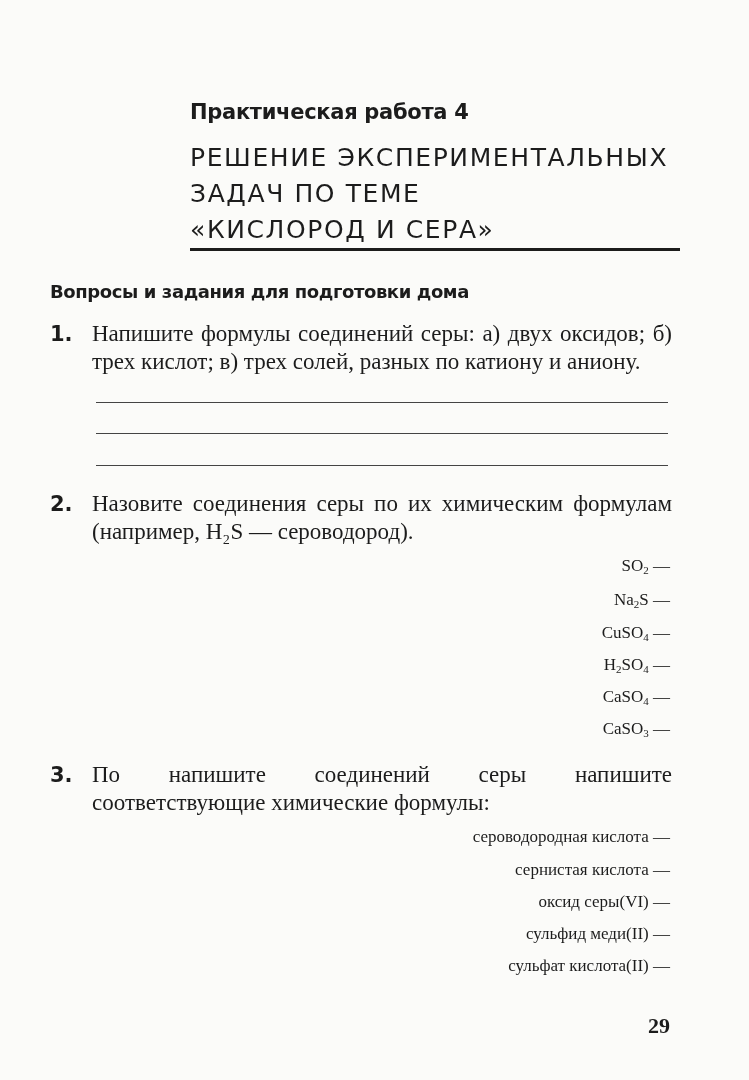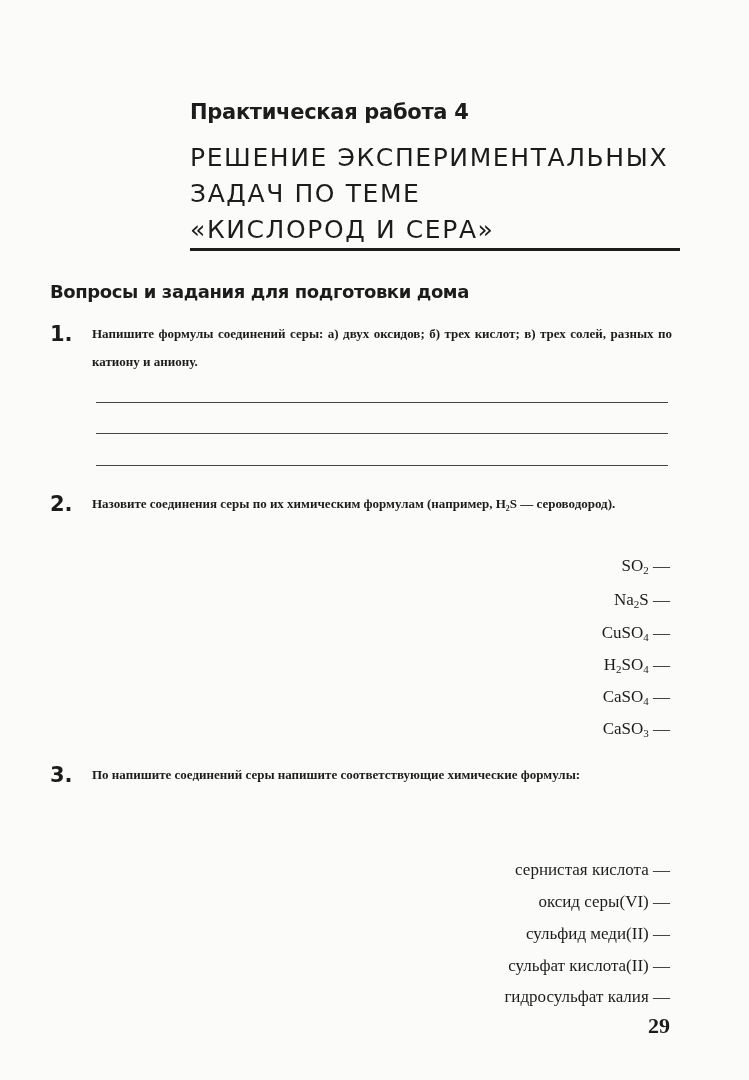--- a/index.html
+++ b/index.html
@@ -5,21 +5,21 @@
   html, body { margin:0; padding:0; }
   body { width:749px; height:1080px; background:#fbfbf9; position:relative; overflow:hidden; color:#1c1c1c; }
   .sans { font-family:"DejaVu Sans", sans-serif; }
   .serif { font-family:"Liberation Serif", "DejaVu Serif", serif; }
   .abs { position:absolute; }
   .subtitle { left:190px; top:100px; font-size:21px; font-weight:bold; letter-spacing:-0.3px; }
   .title { left:190px; font-size:25px; font-weight:normal; letter-spacing:1.6px; line-height:36px; }
   .title-rule { left:190px; top:248px; width:490px; height:3px; background:#1c1c1c; }
   .section { left:50px; top:281px; font-size:18px; font-weight:bold; letter-spacing:-0.4px; }
   .qnum { left:50px; font-size:21px; font-weight:bold; }
-  .qtext { left:92px; width:580px; font-size:13px; line-height:28px; text-align:justify;font-weight:bold; }
+  .qtext { left:92px; width:580px; font-size:23px; line-height:28px; text-align:justify; }
   .line { height:1px; background:#444; }
   .row { left:92px; font-size:17px; display:flex; align-items:flex-end; white-space:nowrap;flex-direction:column; }
   .row .fill { flex:1; border-bottom:1px solid #444; margin-left:8px; height:14px; }
   sub { font-size:11px; vertical-align:-3px; }
   .pagenum { left:648px; top:1013px; font-size:22px; font-weight:bold; }
 </style>
 </head>
 <body>
 
 <div>
@@ -62,37 +62,37 @@
   </div>
   <div class="abs serif row" style="top:719px; width:578px">
     <span><span>CaSO</span><sub>3</sub><span> —</span></span>
     <span class="fill"></span>
   </div>
 
   <div class="abs sans qnum" style="top:763px">3.</div>
   <div class="abs serif qtext" style="top:761px">По напишите соединений серы напишите соответствующие химические формулы:</div>
 
   <div class="abs serif row" style="top:827px; width:578px">
+    <span>сероводородная кислота —</span>
     <span class="fill"></span>
   </div>
   <div class="abs serif row" style="top:860px; width:578px">
     <span>сернистая кислота —</span>
     <span class="fill"></span>
   </div>
   <div class="abs serif row" style="top:892px; width:578px">
     <span>оксид серы(VI) —</span>
     <span class="fill"></span>
   </div>
   <div class="abs serif row" style="top:924px; width:578px">
     <span>сульфид меди(II) —</span>
     <span class="fill"></span>
   </div>
   <div class="abs serif row" style="top:956px; width:578px">
     <span>сульфат кислота(II) —</span>
     <span class="fill" style="margin-left:12px"></span>
   </div>
   <div class="abs serif row" style="top:987px; width:578px">
-    <span>гидросульфат калия —</span>
     <span class="fill" style="margin-left:12px"></span>
   </div>
 
   <div class="abs serif pagenum">29</div>
 </div>
 
 </body></html>

